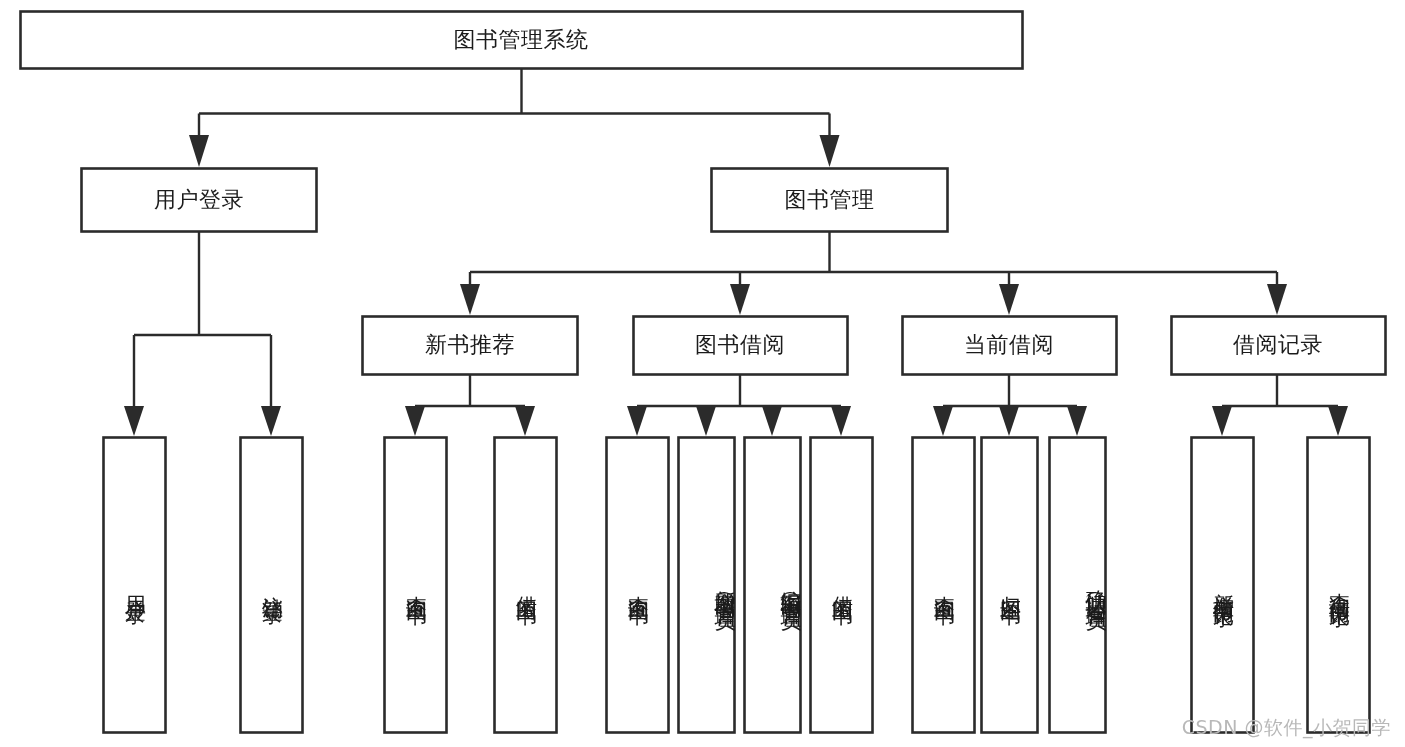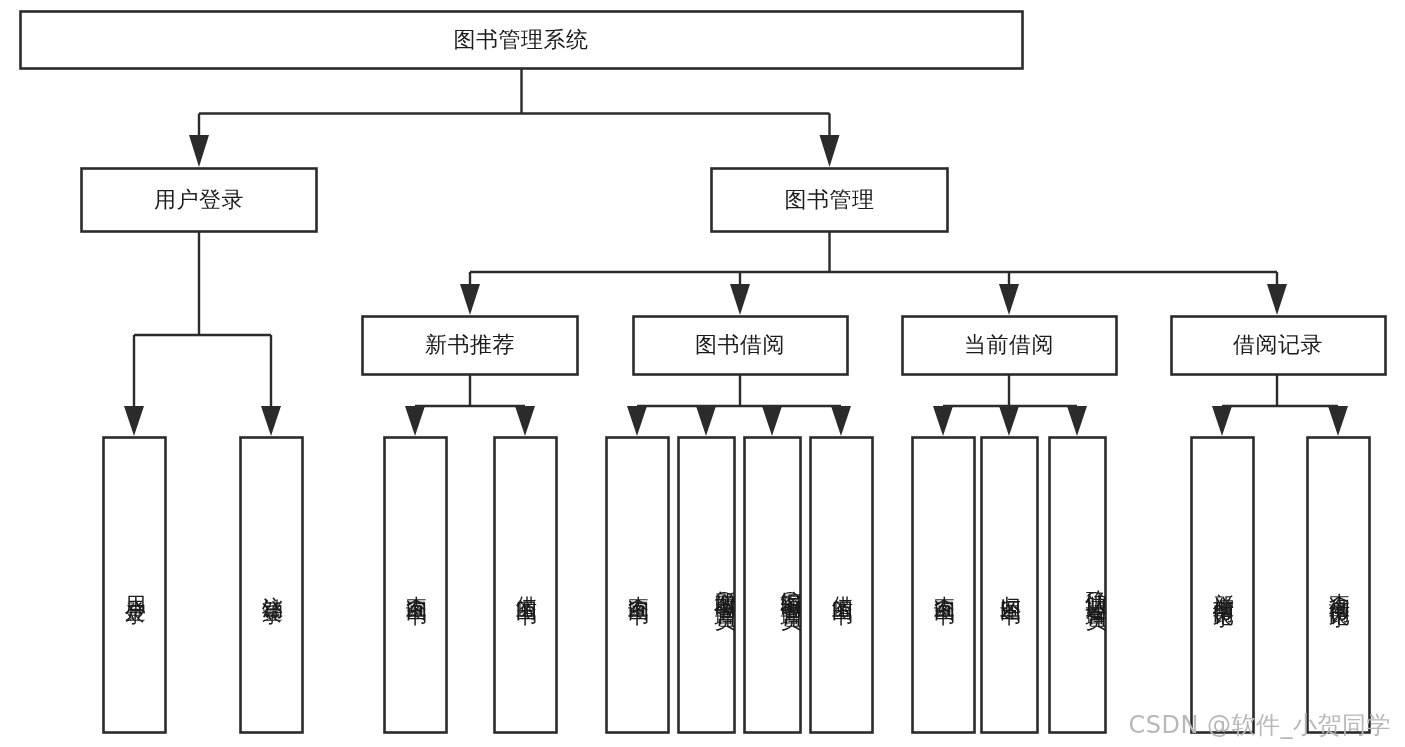--- a/index.html
+++ b/index.html
@@ -62,21 +62,21 @@
     white-space: nowrap;
     text-align: center;
     user-select: none;
     pointer-events: none;
   }
   .watermark {
     position: absolute;
     right: 14px;
     bottom: 6px;
     font-family: "DejaVu Sans", "Liberation Sans", sans-serif;
-    font-size: 24px;
+    font-size: 19px;
     color: #b8b8b8;
     letter-spacing: 0.5px;
     white-space: nowrap;
   }
 </style>
 </head>
 <body>
 
 <div id="diagram-root">
 

